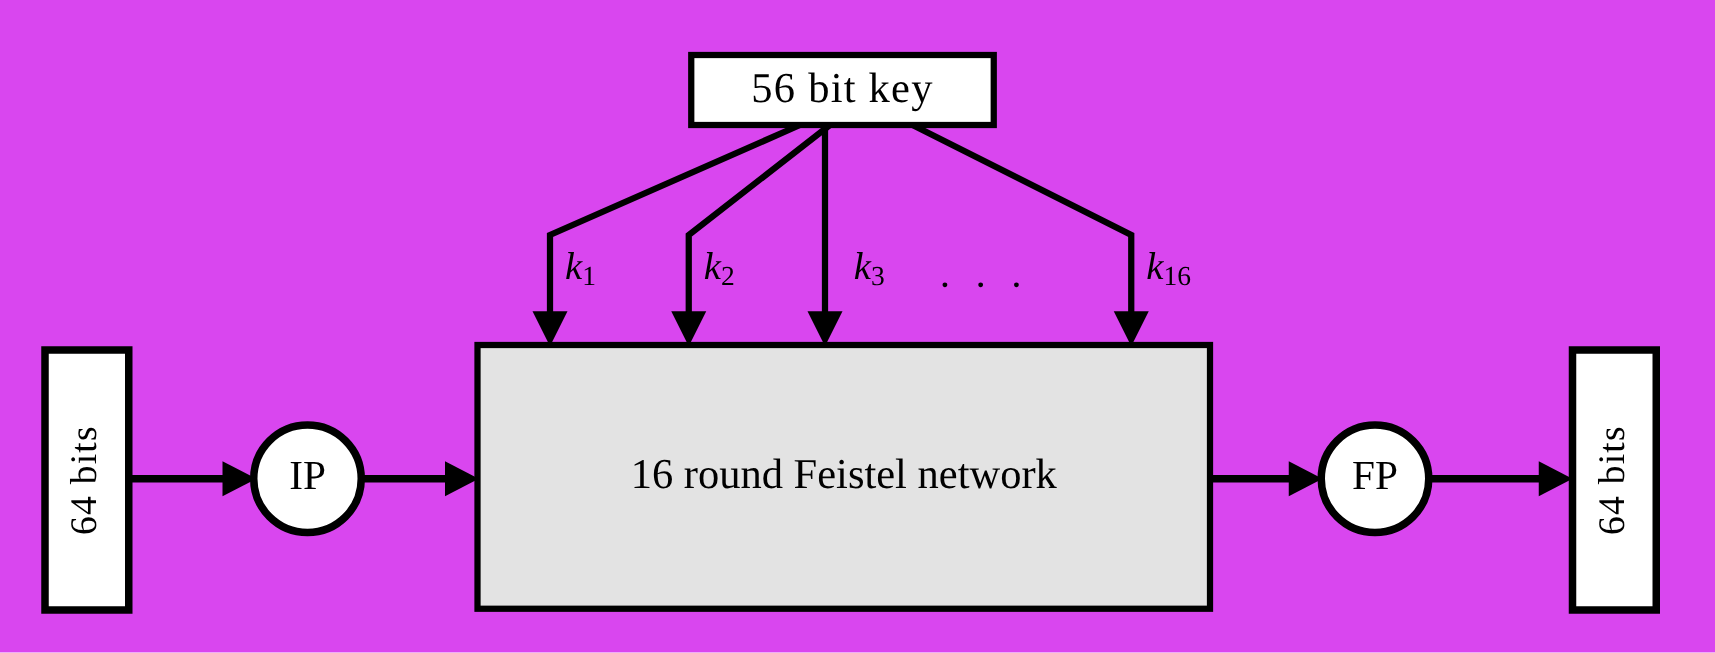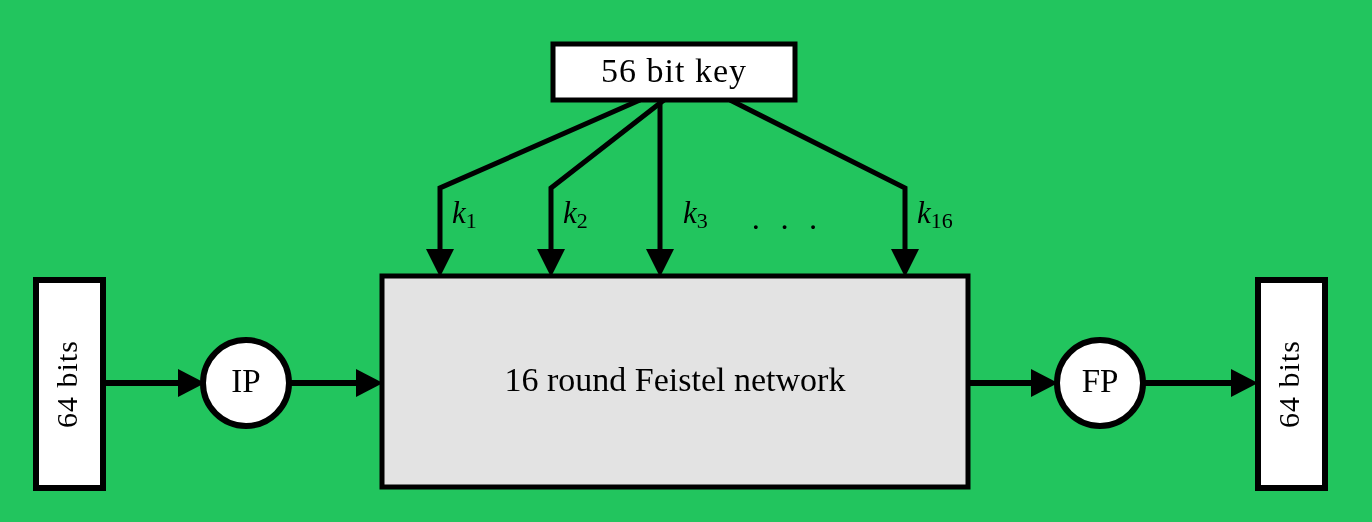--- a/index.html
+++ b/index.html
@@ -10,21 +10,21 @@
   body {
     width: 1372px;
     height: 522px;
     overflow: hidden;
     font-family: "Liberation Serif", "DejaVu Serif", serif;
   }
   #canvas {
     position: relative;
     width: 1372px;
     height: 522px;
-    background: #22c55e;
+    background: #d946ef;
   }
   #diagram-svg {
     position: absolute;
     top: 0;
     left: 0;
     width: 1372px;
     height: 522px;
   }
   .box-label-h {
     font-family: "Liberation Serif", "DejaVu Serif", serif;

